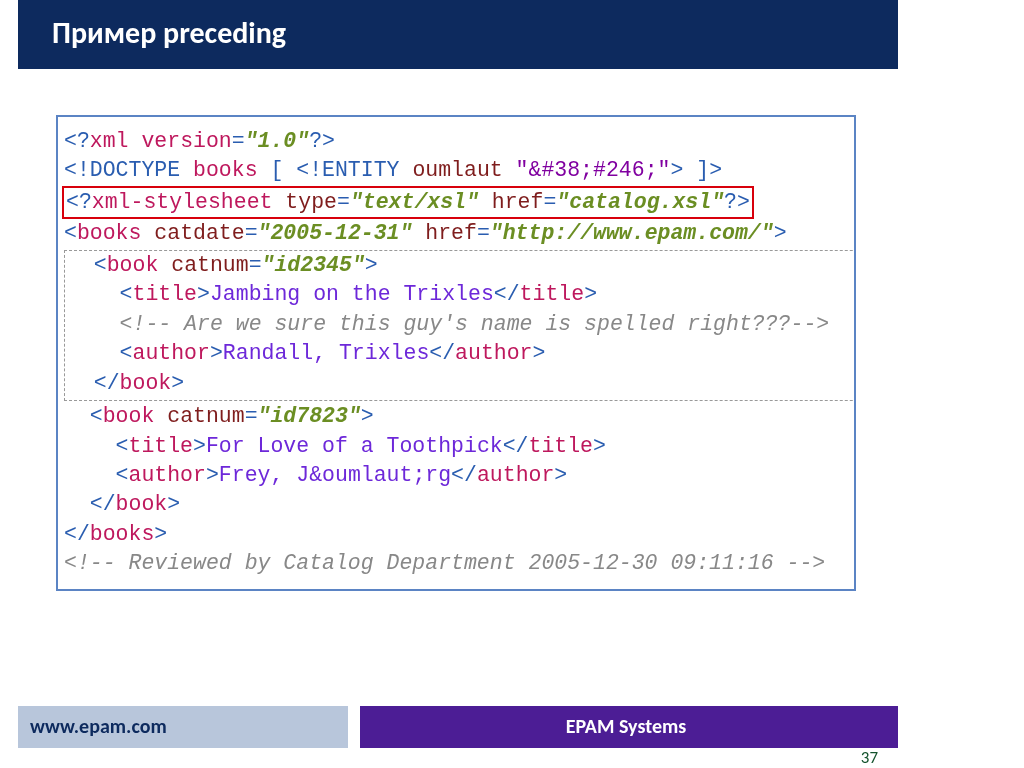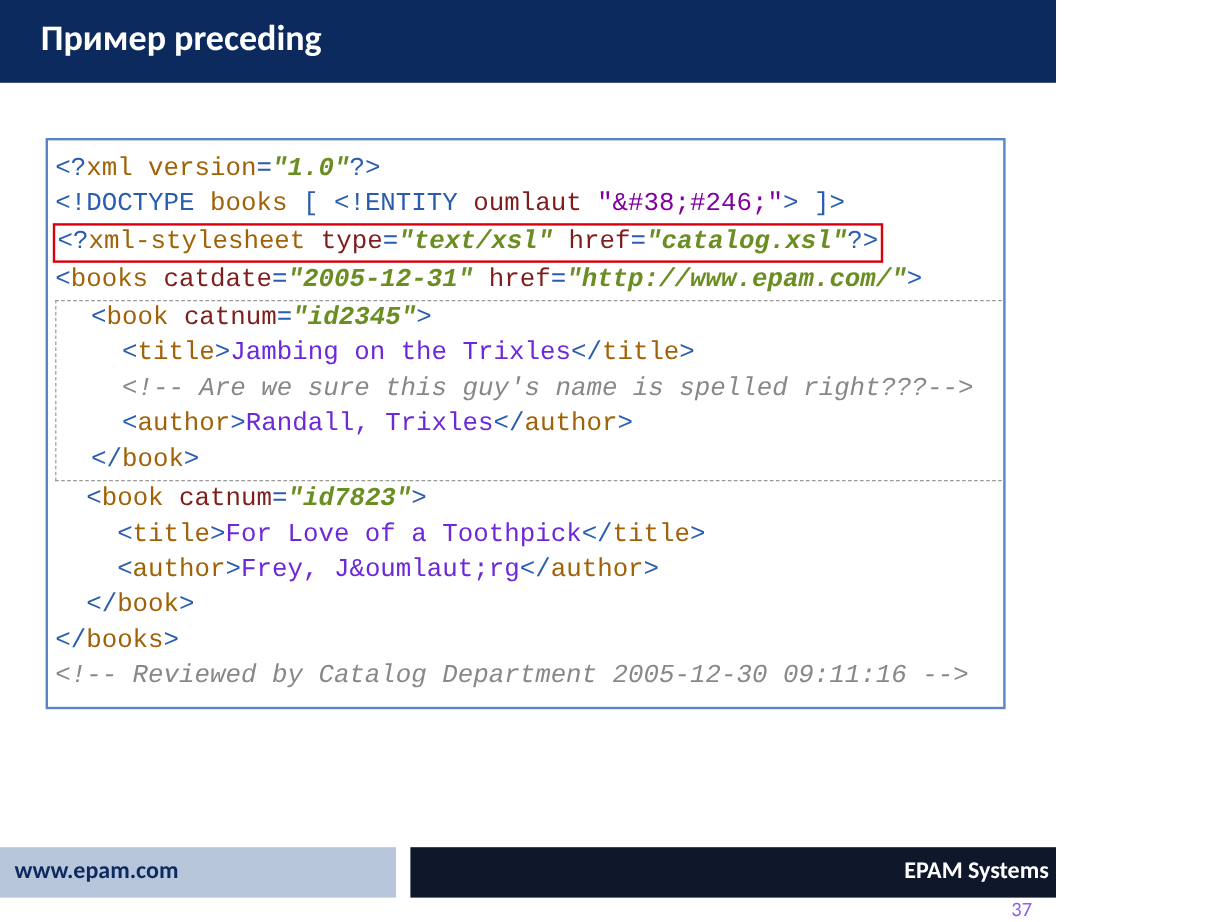--- a/index.html
+++ b/index.html
@@ -1,38 +1,38 @@
 <!DOCTYPE html>
 <html><head>
 <meta charset="utf-8">
 <style>
   * { margin: 0; padding: 0; box-sizing: border-box; }
   html, body { width: 1024px; height: 768px; background: #fff; font-family: Calibri, Arial, sans-serif; }
-  .slide { width: 880px; height: 768px; position: relative; background: #fff; }
+  .slide { width: 880px; height: 768px; position: relative; background: #fff; margin-left: 18px; }
   .title-bar {
     background: #0d2a5e;
     color: #fff;
     padding: 14px 34px 18px 34px;
     font-size: 30px;
     font-weight: 700;
   }
   .code-box {
     margin: 46px 42px 0 38px;
     border: 2px solid #5b84c4;
     padding: 10px 10px 10px 6px;
     font-family: Consolas, "Courier New", monospace;
     font-size: 21.5px;
     line-height: 1.37;
     color: #000;
     white-space: pre;
     overflow: hidden;
     position: relative;
   }
   .t-blue   { color: #2a5db0; }
-  .t-teal   { color: #a16207; }
+  .t-teal   { color: #be185d; }
   .t-brown  { color: #7f1d1d; }
   .t-purple { color: #8000a0; }
   .t-gray   { color: #888; font-style: italic; font-family: Liberation Mono, monospace; }
   .t-olive  { color: #6b8e23; font-style: italic; font-weight: 700; }
   .t-black  { color: #6d28d9; }
   .hl-red {
     border: 2px solid #d8000c;
     display: inline-block;
     padding: 0 2px;
     margin-left: -2px;
@@ -52,33 +52,33 @@
   }
   .footer-left {
     background: #b8c6db;
     color: #0d2a5e;
     font-weight: 700;
     font-size: 20px;
     padding: 8px 16px 8px 12px;
     width: 330px;
   }
   .footer-right {
-    background: #0f172a;
+    background: #4c1d95;
     color: #fff;
     font-weight: 700;
     font-size: 20px;
     flex: 1;
-    text-align: right;
+    text-align: center;
     padding: 8px 6px 8px 0;
   }
   .page-num {
     position: absolute;
     right: 20px;
     bottom: 0px;
-    color: #8b5cf6;
+    color: #14532d;
     font-size: 17px;
   }
 </style>
 </head>
 <body>
 
 <div class="slide">
 
   <div class="title-bar">
     <span>Пример preceding</span>

